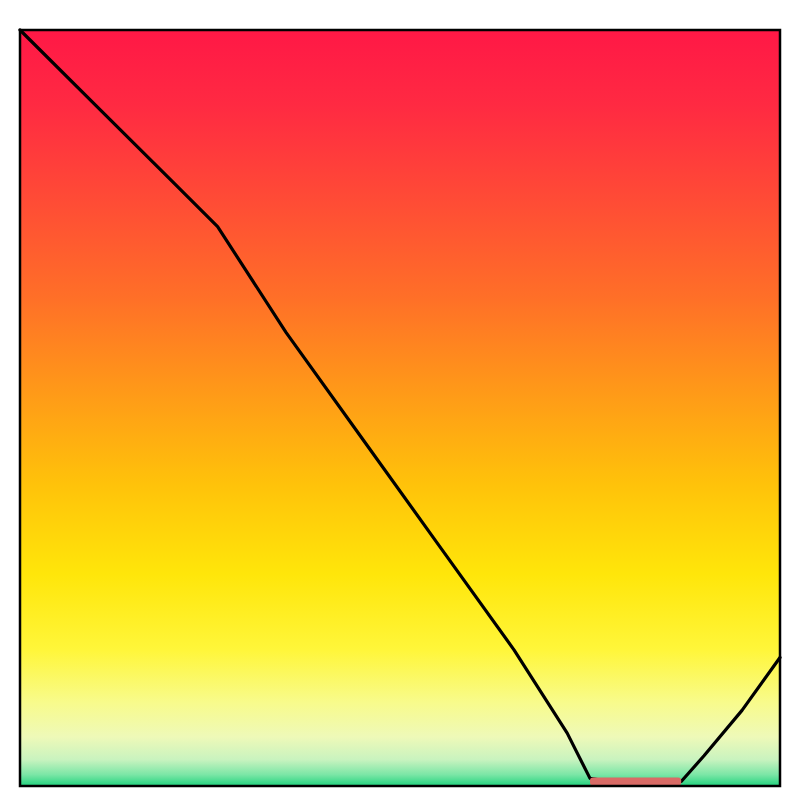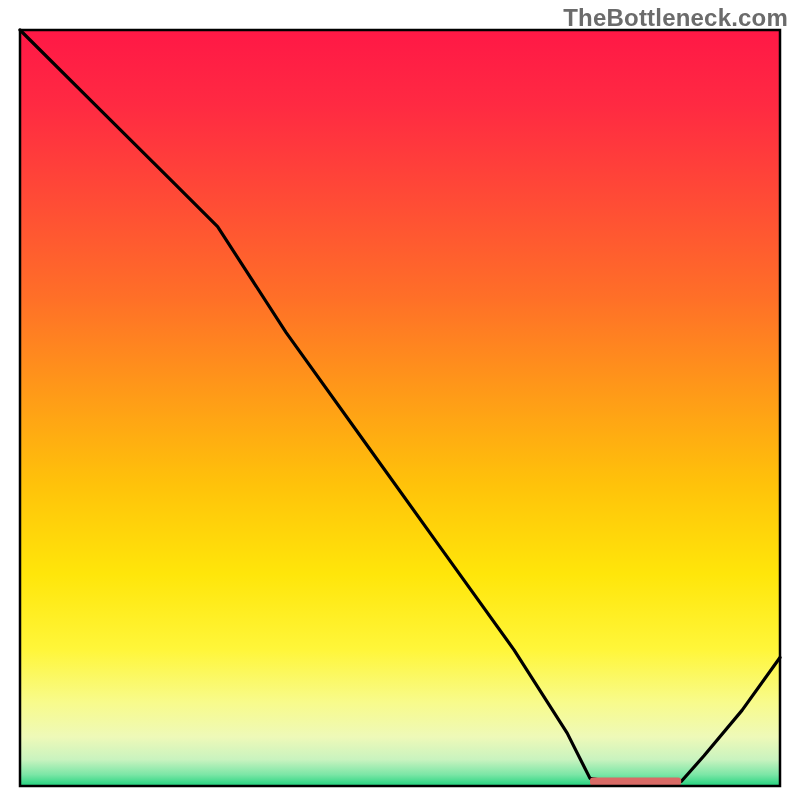--- a/index.html
+++ b/index.html
@@ -27,21 +27,20 @@
     user-select: none;
   }
   svg {
     display: block;
   }
 </style>
 </head>
 <body>
 
 <div class="stage">
-  <div class="watermark">TheBottleneck.com</div>
 
   <svg id="chart-svg" width="800" height="800" viewBox="0 0 800 800">
     <defs>
       <linearGradient id="bg-grad" x1="0" y1="0" x2="0" y2="1">
           <stop offset="0%" stop-color="#ff1846"></stop>
           <stop offset="10%" stop-color="#ff2a42"></stop>
           <stop offset="22%" stop-color="#ff4a36"></stop>
           <stop offset="35%" stop-color="#ff6e28"></stop>
           <stop offset="48%" stop-color="#ff9a18"></stop>
           <stop offset="60%" stop-color="#ffc20a"></stop>

